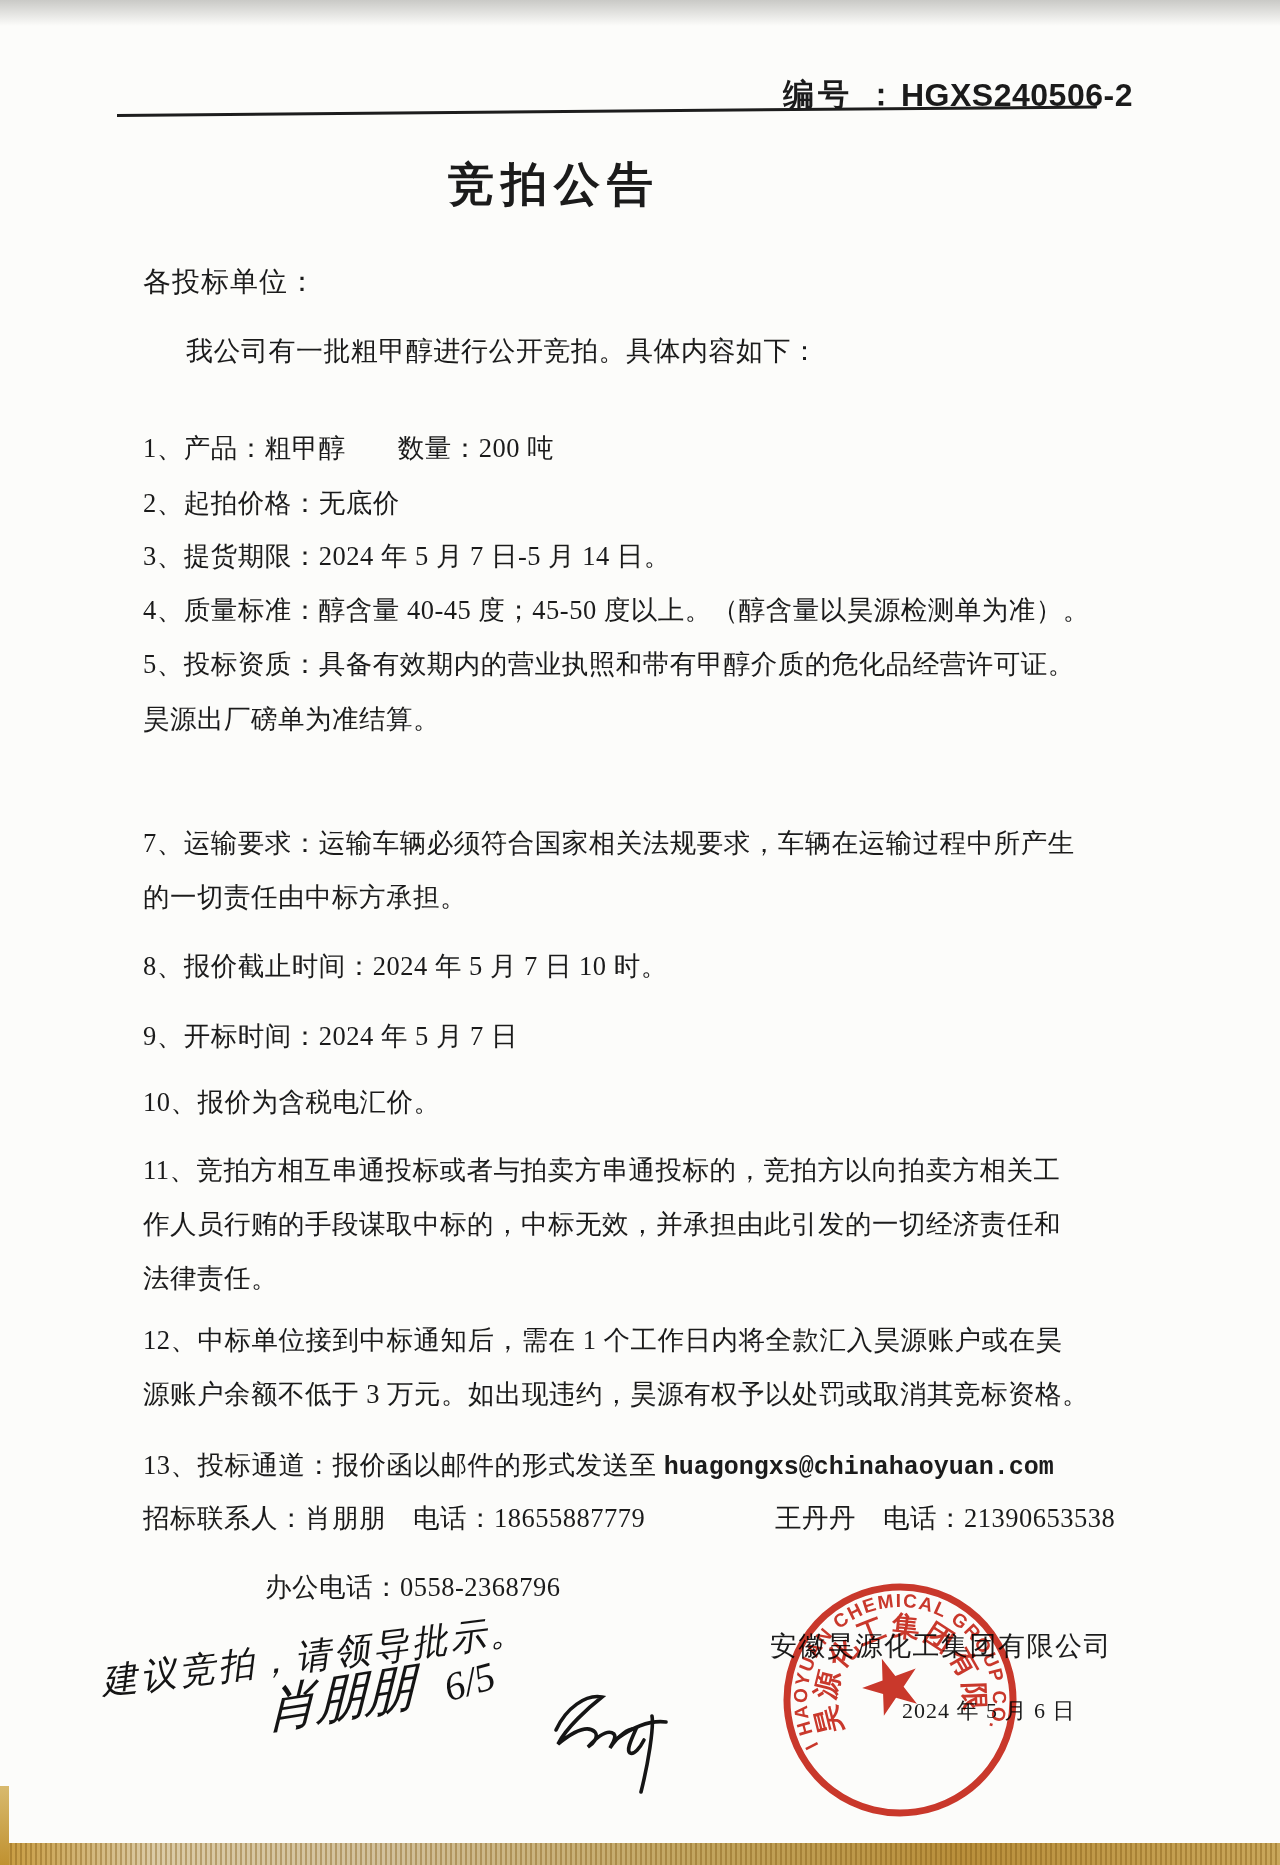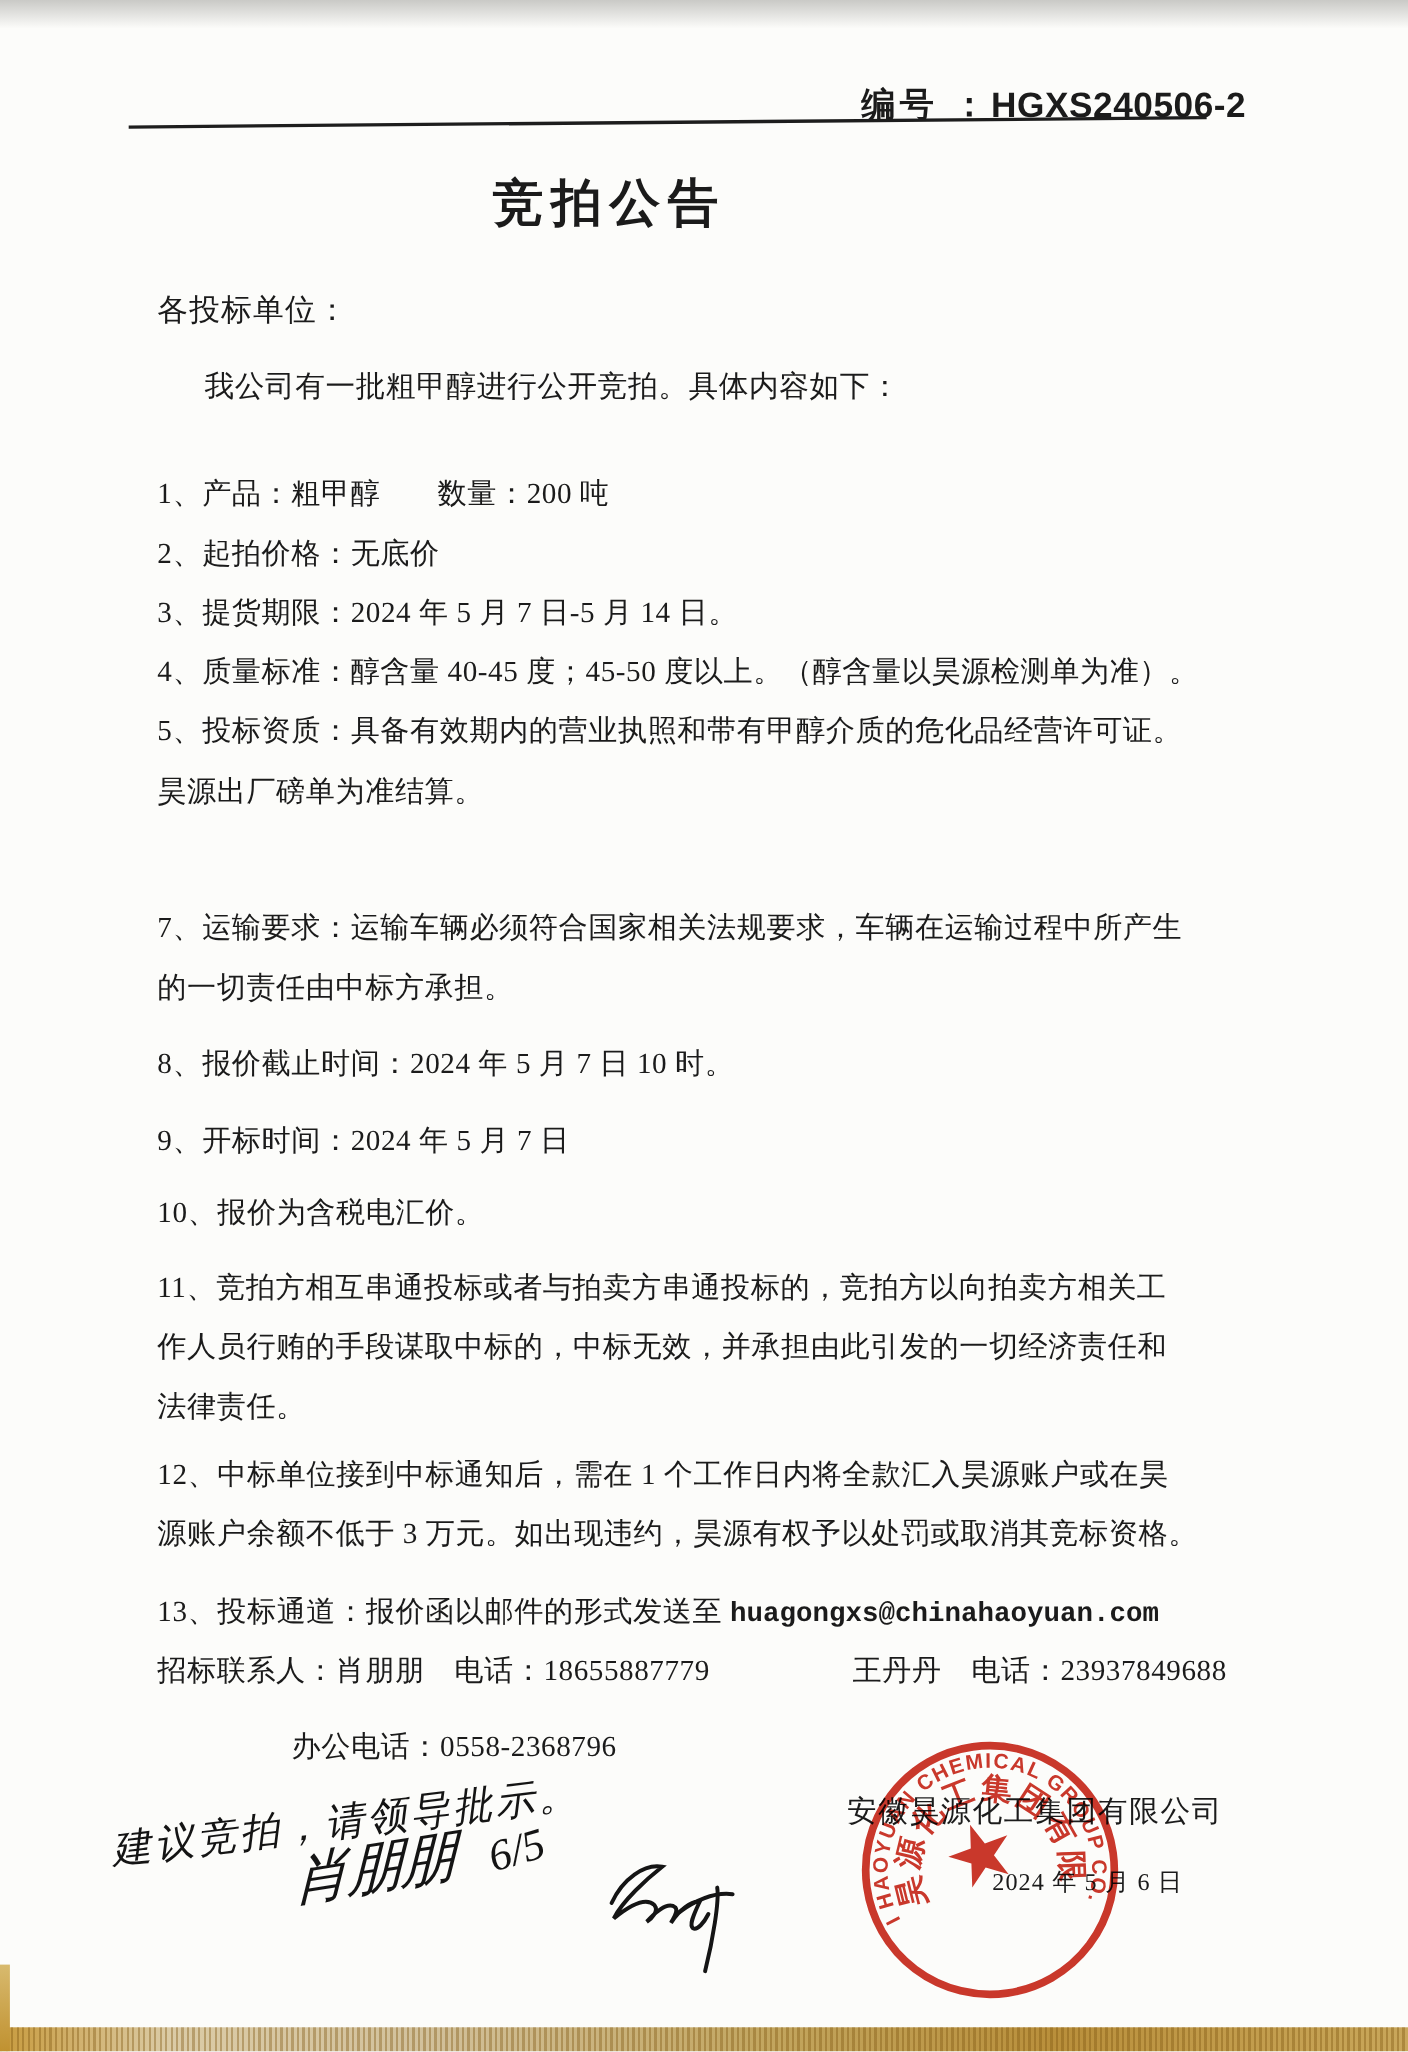--- a/index.html
+++ b/index.html
@@ -110,21 +110,21 @@
   </div>
   <div class="item" style="top:1284px">
     <div class="line">12、中标单位接到中标通知后，需在 1 个工作日内将全款汇入昊源账户或在昊</div>
     <div class="line">源账户余额不低于 3 万元。如出现违约，昊源有权予以处罚或取消其竞标资格。</div>
   </div>
   <div class="item" style="top:1409px">
     <div class="line"><span>13、投标通道：报价函以邮件的形式发送至 </span><span class="email">huagongxs@chinahaoyuan.com</span></div>
   </div>
 
   <div class="abs contact-primary">招标联系人：肖朋朋　电话：18655887779</div>
-  <div class="abs contact-secondary">王丹丹　电话：23937849688</div>
+  <div class="abs contact-secondary">王丹丹　电话：21390653538</div>
   <div class="abs office-phone">办公电话：0558-2368796</div>
 
   <div class="abs hand hand-note">建议竞拍，请领导批示。</div>
   <div class="abs hand hand-signer">肖朋朋</div>
   <div class="abs hand hand-date">6/5</div>
 
   <svg class="abs scribble" width="130" height="120" viewBox="0 0 130 120">
     <path d="M 8,46 C 18,24 38,10 54,13 C 40,24 18,44 10,60 C 26,47 40,41 47,48 C 51,53 45,60 40,63 C 50,52 60,45 66,50 C 69,54 64,60 62,64 C 70,52 80,44 88,45 C 83,56 78,66 82,69 C 86,71 92,64 96,56" fill="none" stroke="#151515" stroke-width="3.6" stroke-linecap="round"></path>
     <path d="M 70,54 C 84,44 102,36 118,38" fill="none" stroke="#151515" stroke-width="3.6" stroke-linecap="round"></path>
     <path d="M 104,32 C 106,44 100,80 93,108" fill="none" stroke="#151515" stroke-width="3.6" stroke-linecap="round"></path>

